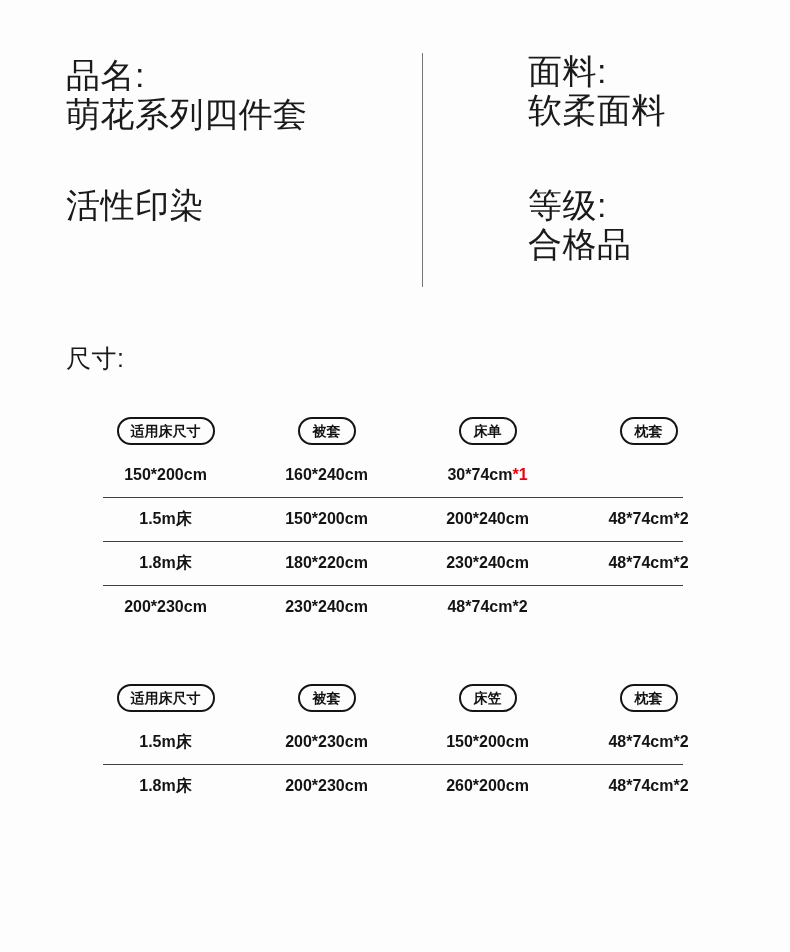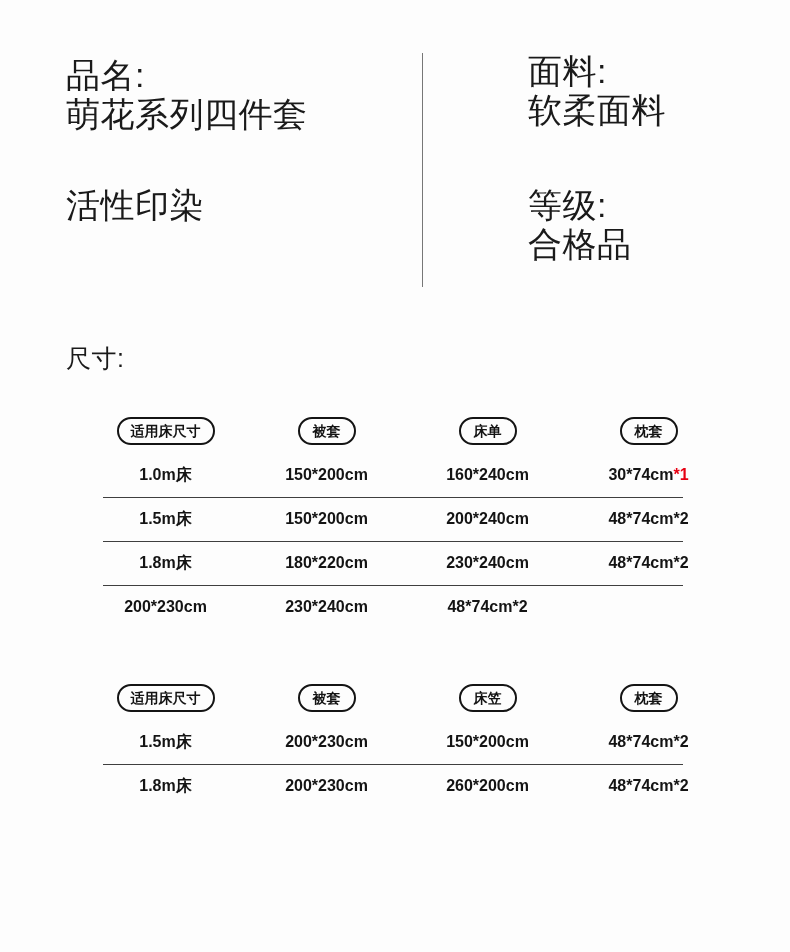--- a/index.html
+++ b/index.html
@@ -95,21 +95,20 @@
   <h2 class="size-title">尺寸:</h2>
 
   <div class="size-table t1">
     <div class="t-row head">
       <span class="cell"><span class="pill wide">适用床尺寸</span></span>
       <span class="cell"><span class="pill">被套</span></span>
       <span class="cell"><span class="pill">床单</span></span>
       <span class="cell"><span class="pill">枕套</span></span>
     </div>
     <div class="t-row">
-      <span class="cell">1.0m床</span>
       <span class="cell">150*200cm</span>
       <span class="cell">160*240cm</span>
       <span class="cell"><span>30*74cm</span><span class="red">*1</span></span>
     </div>
     <div class="hline l1"></div>
     <div class="t-row">
       <span class="cell">1.5m床</span>
       <span class="cell">150*200cm</span>
       <span class="cell">200*240cm</span>
       <span class="cell">48*74cm*2</span>

